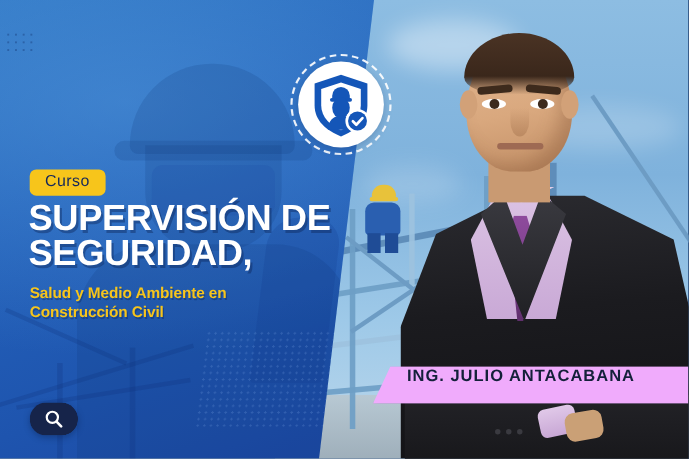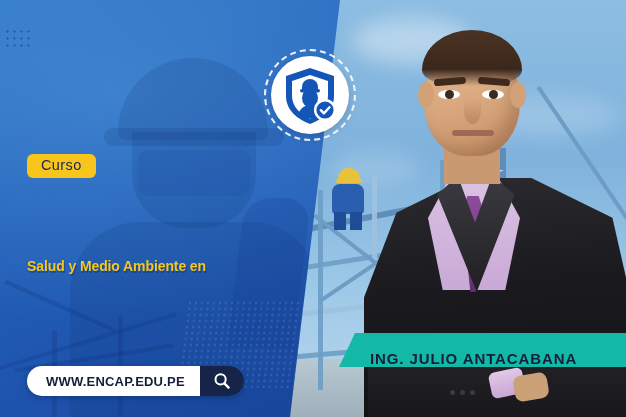--- a/index.html
+++ b/index.html
@@ -171,23 +171,23 @@
     padding:0 15px 0 19px;font-size:13px;font-weight:bold;letter-spacing:.2px;
   }
   .url-btn{
     background:#16244a;width:44px;display:flex;align-items:center;justify-content:center;
     border-radius:0 16px 16px 0;
   }
 
   
   .namebar{
     position:absolute;left:339px;top:333px;width:287px;height:34px;
-    background:#14b8a6;
+    background:#f0abfc;
     clip-path:polygon(16px 0,100% 0,100% 100%,0 100%);
-    display:flex;align-items:flex-end;
+    display:flex;align-items:flex-start;
     box-shadow:0 3px 8px rgba(6,26,64,.3);
   }
   .namebar span{
     margin-left:31px;color:#14203a;font-size:15px;font-weight:bold;letter-spacing:.9px;
   }
 </style>
 </head>
 <body>
 
 <div id="stage">
@@ -281,27 +281,31 @@
       <ellipse cx="39" cy="42" rx="8" ry="9.5" fill="#1456b8"></ellipse>
       <path d="M27 62 c0-8 5.5-13 12-13 s12 5 12 13 z" fill="#1456b8"></path>
       <circle cx="54" cy="54" r="11" fill="#ffffff"></circle>
       <circle cx="54" cy="54" r="8.6" fill="#1456b8"></circle>
       <path d="M49.8 54.2 l3.1 3.2 l5.6 -6.1" fill="none" stroke="#ffffff" stroke-width="2.4" stroke-linecap="round" stroke-linejoin="round"></path>
     </svg>
   </div>
 
   <div class="curso-badge">Curso</div>
 
+  <div class="title">
+    <span>SUPERVISIÓN DE</span>
+    <span class="l2">SEGURIDAD,</span>
+  </div>
 
   <div class="subtitle">
     <span>Salud y Medio Ambiente en</span><br>
+    <span>Construcción Civil</span>
   </div>
 
   <div class="urlbar">
-    <div class="url-text">WWW.ENCAP.EDU.PE</div>
     <div class="url-btn">
       <svg width="18" height="18" viewBox="0 0 18 18">
         <circle cx="7.6" cy="7.4" r="5.1" fill="none" stroke="#ffffff" stroke-width="2"></circle>
         <line x1="11.4" y1="11.3" x2="15.6" y2="15.6" stroke="#ffffff" stroke-width="2.4" stroke-linecap="round"></line>
       </svg>
     </div>
   </div>
 
   <div class="namebar">
     <span>ING. JULIO ANTACABANA</span>

